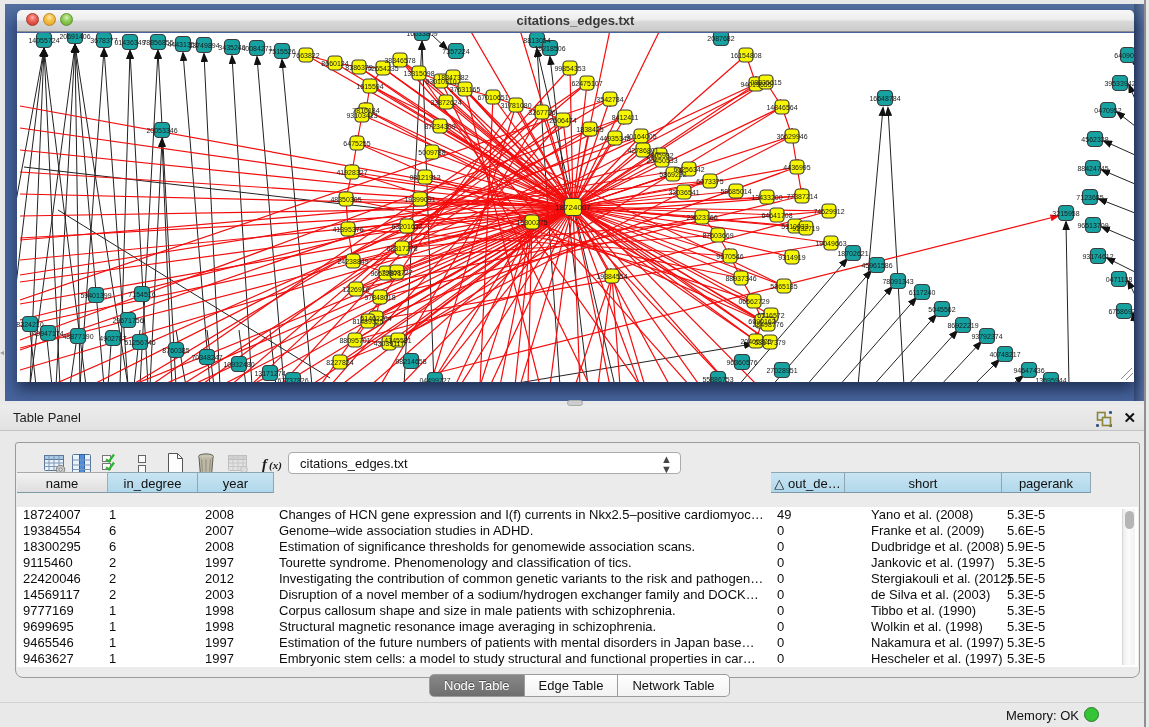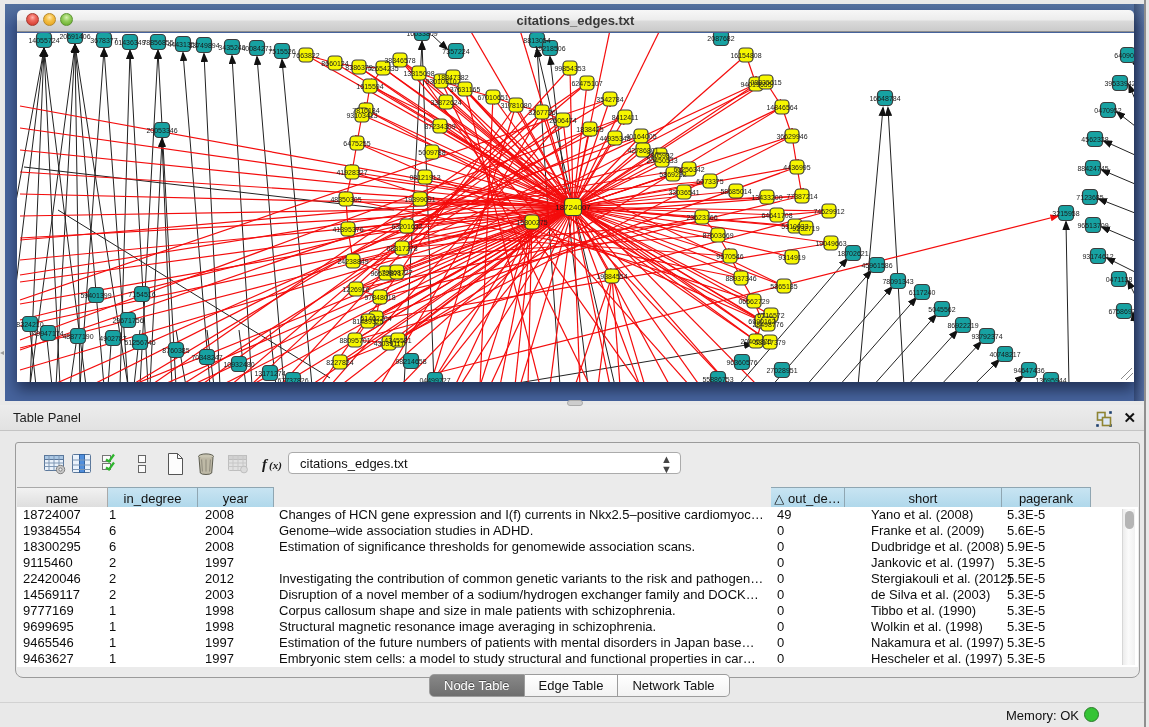--- a/index.html
+++ b/index.html
@@ -37,21 +37,21 @@
   background:#cdcdcd; border:1px solid #aaa; }
 #panel { position:absolute; left:15px; top:41px; width:1125px; height:236px;
   background:#ebebeb; border:1px solid #9b9b9b; border-radius:3px 3px 8px 8px; }
 #tools { position:absolute; left:0; top:0; width:100%; height:43px; }
 .tic { position:absolute; top:8px; }
 #combo { position:absolute; left:272px; top:9px; width:393px; height:22px; background:#fff;
   border:1px solid #ababab; border-radius:4px; font-size:13px; color:#111; }
 #combo .cv { position:absolute; left:11px; top:3px; }
 #combo .st { position:absolute; right:8px; top:1px; color:#444; font-size:11px; line-height:10px; }
 
-#thead { position:absolute; left:1px; top:44px; width:1121px; height:21px; font-size:13px; color:#101010; }
+#thead { position:absolute; left:1px; top:29px; width:1121px; height:21px; font-size:13px; color:#101010; }
 .th { position:absolute; top:0; height:21px; text-align:center; padding-top:3px;
   background:linear-gradient(180deg,#c8e4f2,#b0d8eb); border-right:1px solid #8fa6b2; border-top:1px solid #8fa6b2; border-bottom:1px solid #7d98a6;}
 .th.grey { background:linear-gradient(180deg,#f2f2f2,#dedede); border-right:1px solid #a9a9a9; border-top:1px solid #a9a9a9;}
 #tbody { position:absolute; left:1px; top:64px; width:1121px; height:160px; background:#fff;
   overflow:hidden; font-size:13px; color:#0c0c0c; }
 .tr { position:relative; height:16px; line-height:16px; white-space:nowrap; }
 .c { position:absolute; top:0; overflow:hidden; }
 .c0 { left:6px;   width:89px;  }
 .c1 { left:92px;  width:88px;  }
 .c2 { left:188px; width:74px;  }
@@ -743,39 +743,40 @@
             <span class="c c1">1</span>
             <span class="c c2">2008</span>
             <span class="c c3">Changes of HCN gene expression and I(f) currents in Nkx2.5–positive cardiomyoc…</span>
             <span class="c c4">49</span>
             <span class="c c5">Yano et al. (2008)</span>
             <span class="c c6">5.3E-5</span>
           </div>
 <div class="tr">
             <span class="c c0">19384554</span>
             <span class="c c1">6</span>
-            <span class="c c2">2004</span>
+            <span class="c c2">2007</span>
             <span class="c c3">Genome–wide association studies in ADHD.</span>
             <span class="c c4">0</span>
             <span class="c c5">Franke et al. (2009)</span>
             <span class="c c6">5.6E-5</span>
           </div>
 <div class="tr">
             <span class="c c0">18300295</span>
             <span class="c c1">6</span>
             <span class="c c2">2008</span>
             <span class="c c3">Estimation of significance thresholds for genomewide association scans.</span>
             <span class="c c4">0</span>
             <span class="c c5">Dudbridge et al. (2008)</span>
             <span class="c c6">5.9E-5</span>
           </div>
 <div class="tr">
             <span class="c c0">9115460</span>
             <span class="c c1">2</span>
             <span class="c c2">1997</span>
+            <span class="c c3">Tourette syndrome. Phenomenology and classification of tics.</span>
             <span class="c c4">0</span>
             <span class="c c5">Jankovic et al. (1997)</span>
             <span class="c c6">5.3E-5</span>
           </div>
 <div class="tr">
             <span class="c c0">22420046</span>
             <span class="c c1">2</span>
             <span class="c c2">2012</span>
             <span class="c c3">Investigating the contribution of common genetic variants to the risk and pathogen…</span>
             <span class="c c4">0</span>

